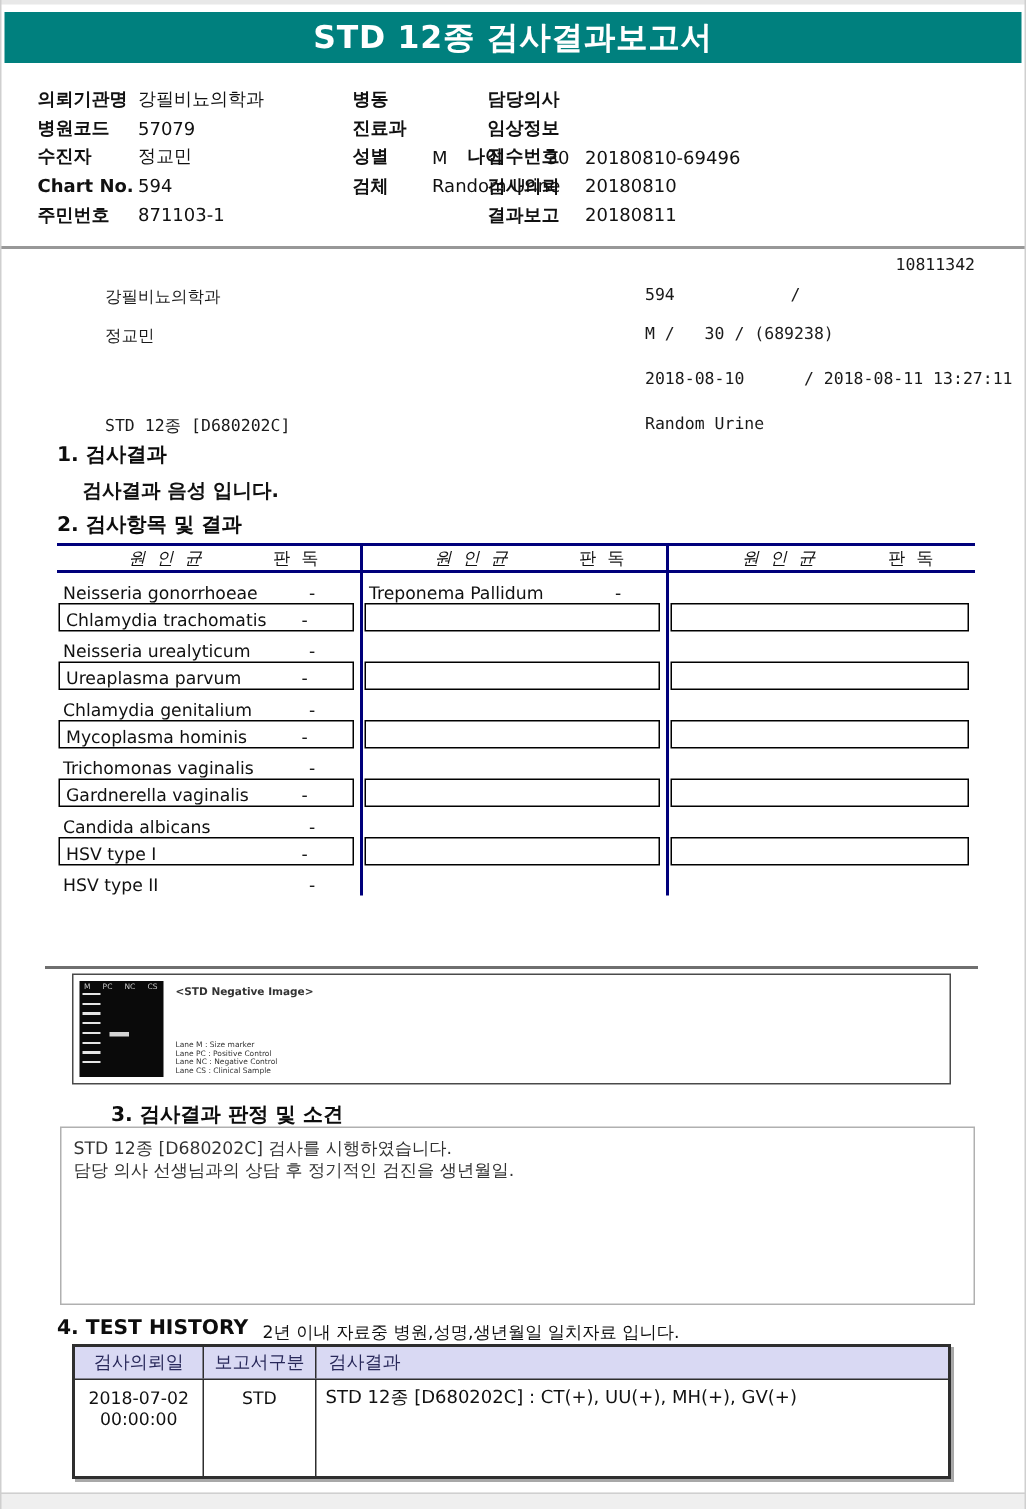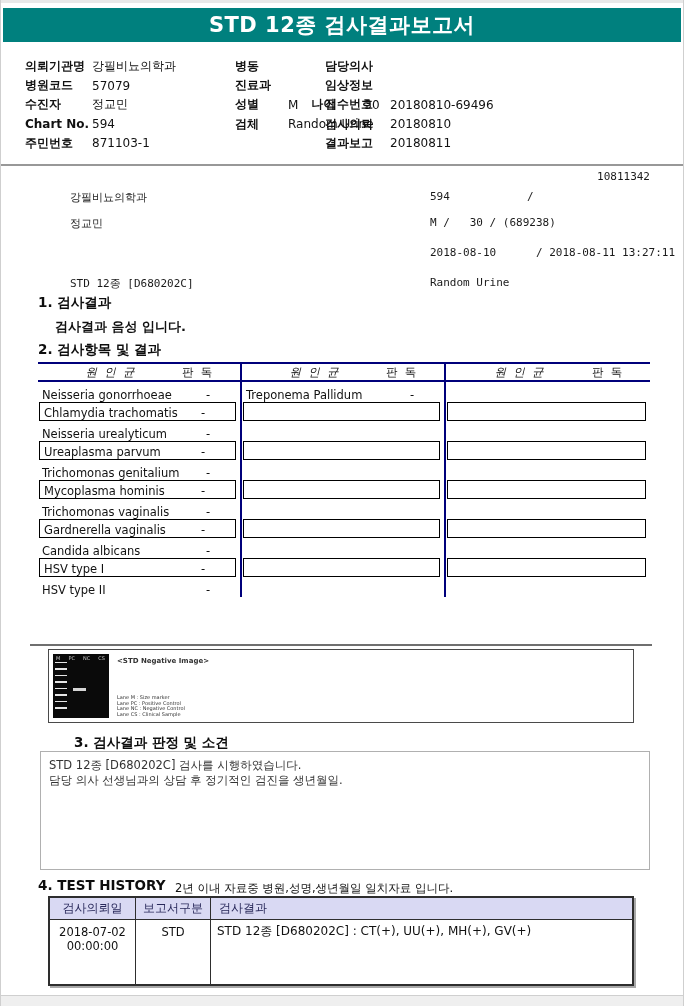--- a/index.html
+++ b/index.html
@@ -149,21 +149,21 @@
         </div>
         <div class="pt-row">
           <span class="pt-name">Neisseria urealyticum</span>
           <span class="pt-result">-</span>
         </div>
         <div class="pt-row boxed">
           <span class="pt-name">Ureaplasma parvum</span>
           <span class="pt-result">-</span>
         </div>
         <div class="pt-row">
-          <span class="pt-name">Trichomonas genitalium</span>
+          <span class="pt-name">Chlamydia genitalium</span>
           <span class="pt-result">-</span>
         </div>
         <div class="pt-row boxed">
           <span class="pt-name">Mycoplasma hominis</span>
           <span class="pt-result">-</span>
         </div>
         <div class="pt-row">
           <span class="pt-name">Trichomonas vaginalis</span>
           <span class="pt-result">-</span>
         </div>

